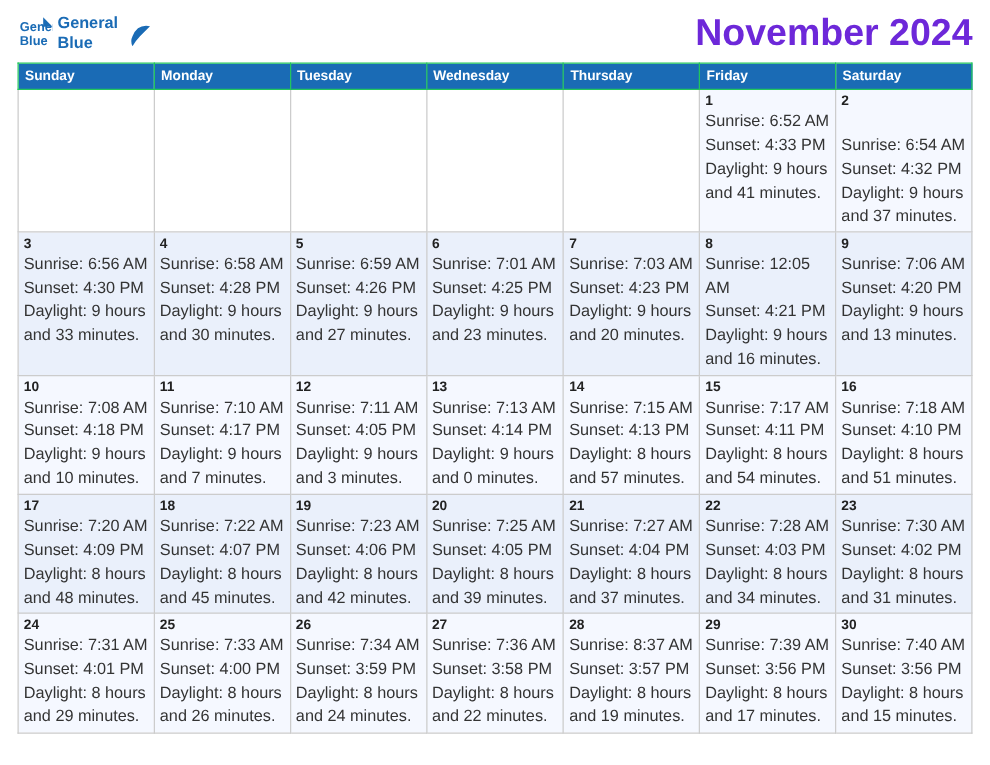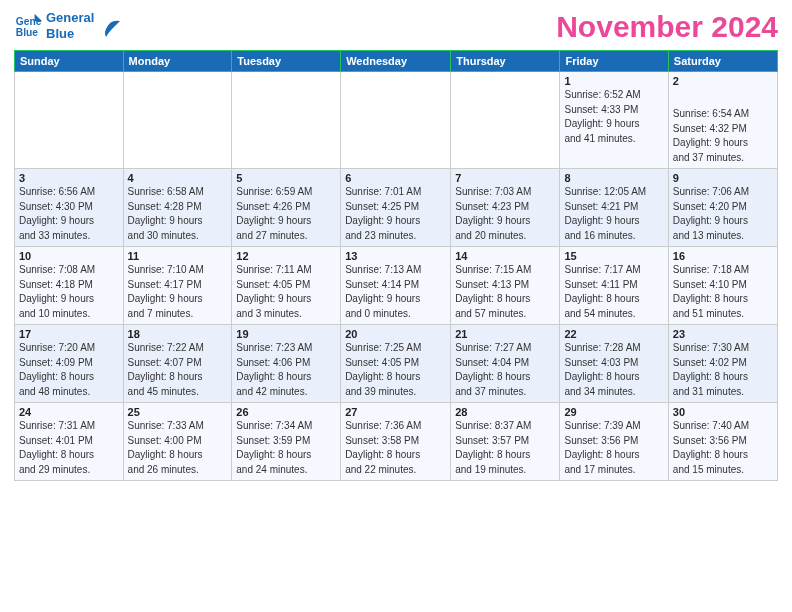--- a/index.html
+++ b/index.html
@@ -29,21 +29,21 @@
     .logo-icon {
       width: 28px;
       height: 28px;
     }
     .title-block {
       text-align: right;
     }
     .month-title {
       font-size: 30px;
       font-weight: bold;
-      color: #ec4899;
+      color: #6d28d9;
     }
     .subtitle {
       font-size: 13px;
       color: #555;
     }
     .calendar {
       width: 100%;
       border-collapse: collapse;
       font-size: 9.5px;
     }
@@ -71,21 +71,21 @@
       background: #eaf0fb;
     }
     .day-number {
       font-weight: bold;
       font-size: 11px;
       color: #222;
       display: block;
       margin-bottom: 1px;
     }
     .day-info {
-      font-size: 10px;
+      font-size: 13px;
       color: #333;
       line-height: 1.45;
     }
     .empty-cell {
       background: #fff !important;
     }
   </style>
 </head>
 <body>
 

